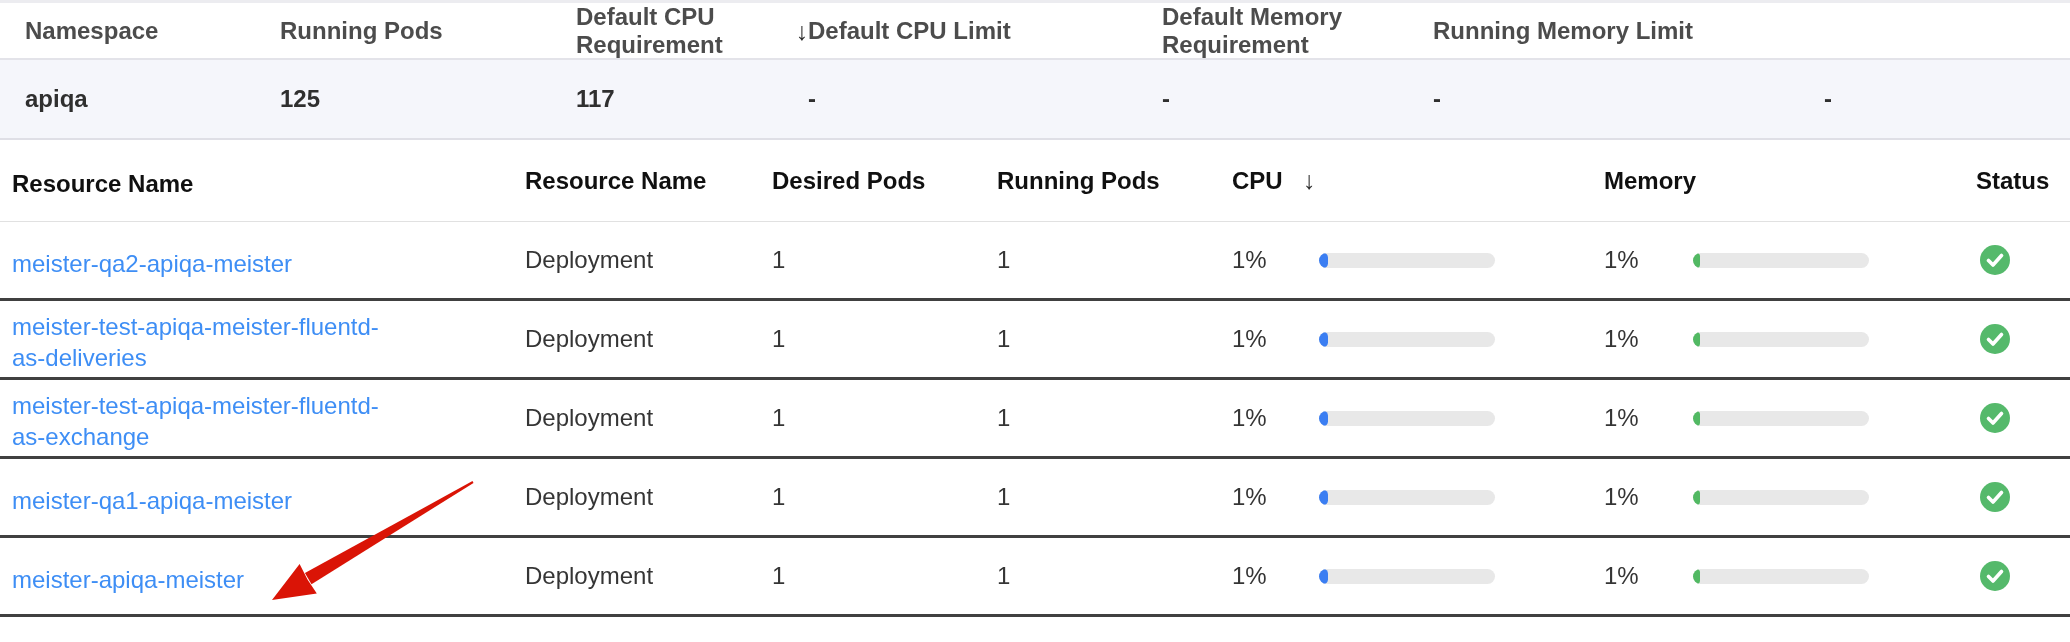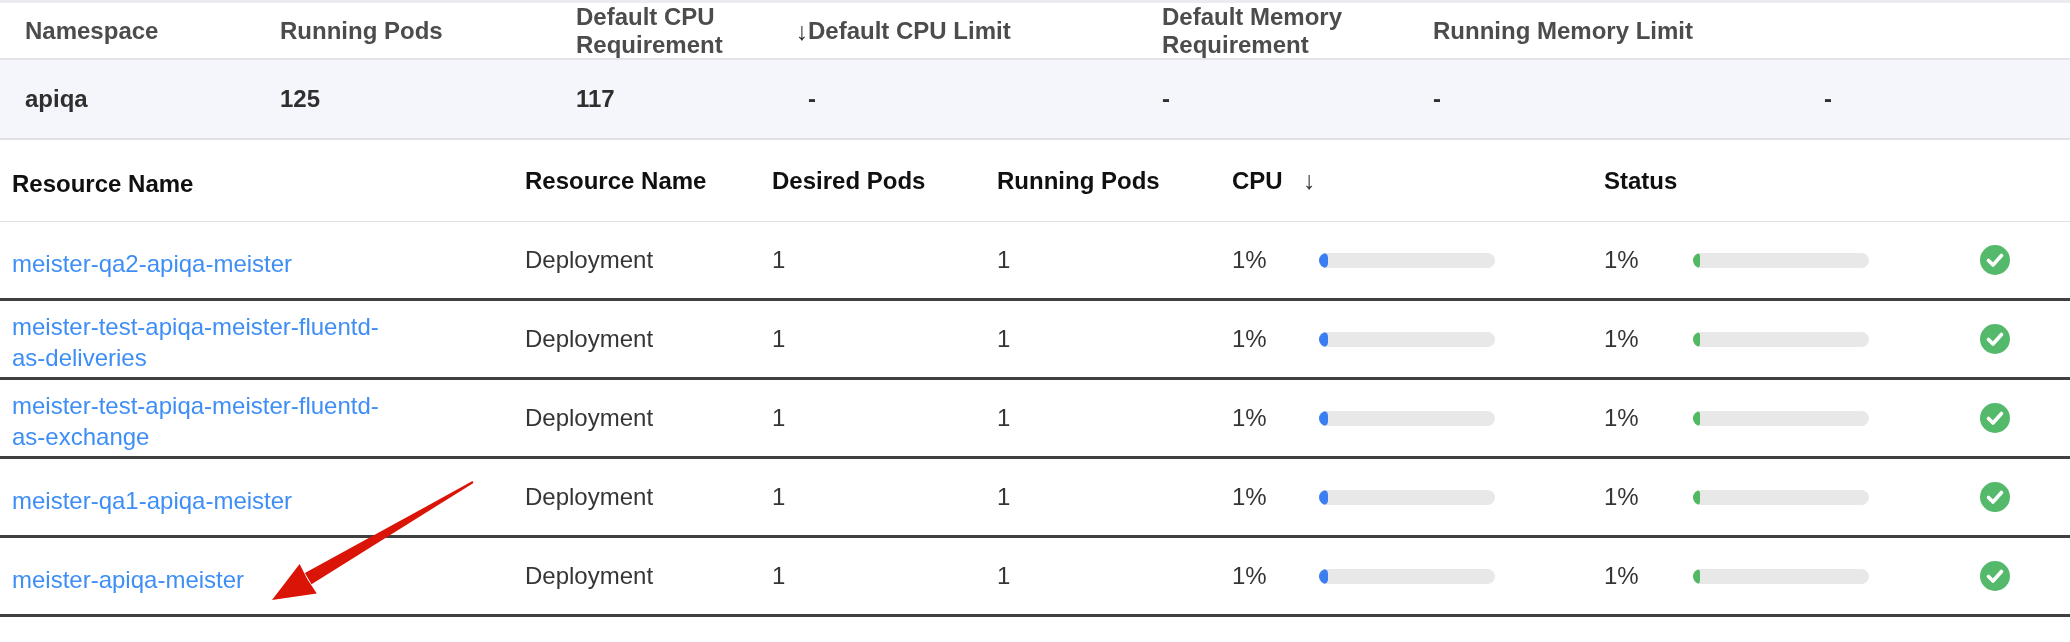--- a/index.html
+++ b/index.html
@@ -102,20 +102,21 @@
   <div>
     <div class="grid res-grid res-header">
       <div class="res-c1">Resource Name</div>
       <div>Resource Name</div>
       <div>Desired Pods</div>
       <div>Running Pods</div>
       <div class="sortable">
         <span>CPU</span>
         <span class="sort-arrow tight">↓</span>
       </div>
+      <div>Memory</div>
       <div>Status</div>
     </div>
 
     <div class="grid res-grid res-row">
       <div class="res-c1"><a href="#" class="res-link">meister-qa2-apiqa-meister</a></div>
       <div>Deployment</div>
       <div>1</div>
       <div>1</div>
       <div class="metric-cell">
         <span class="pct">1%</span>

